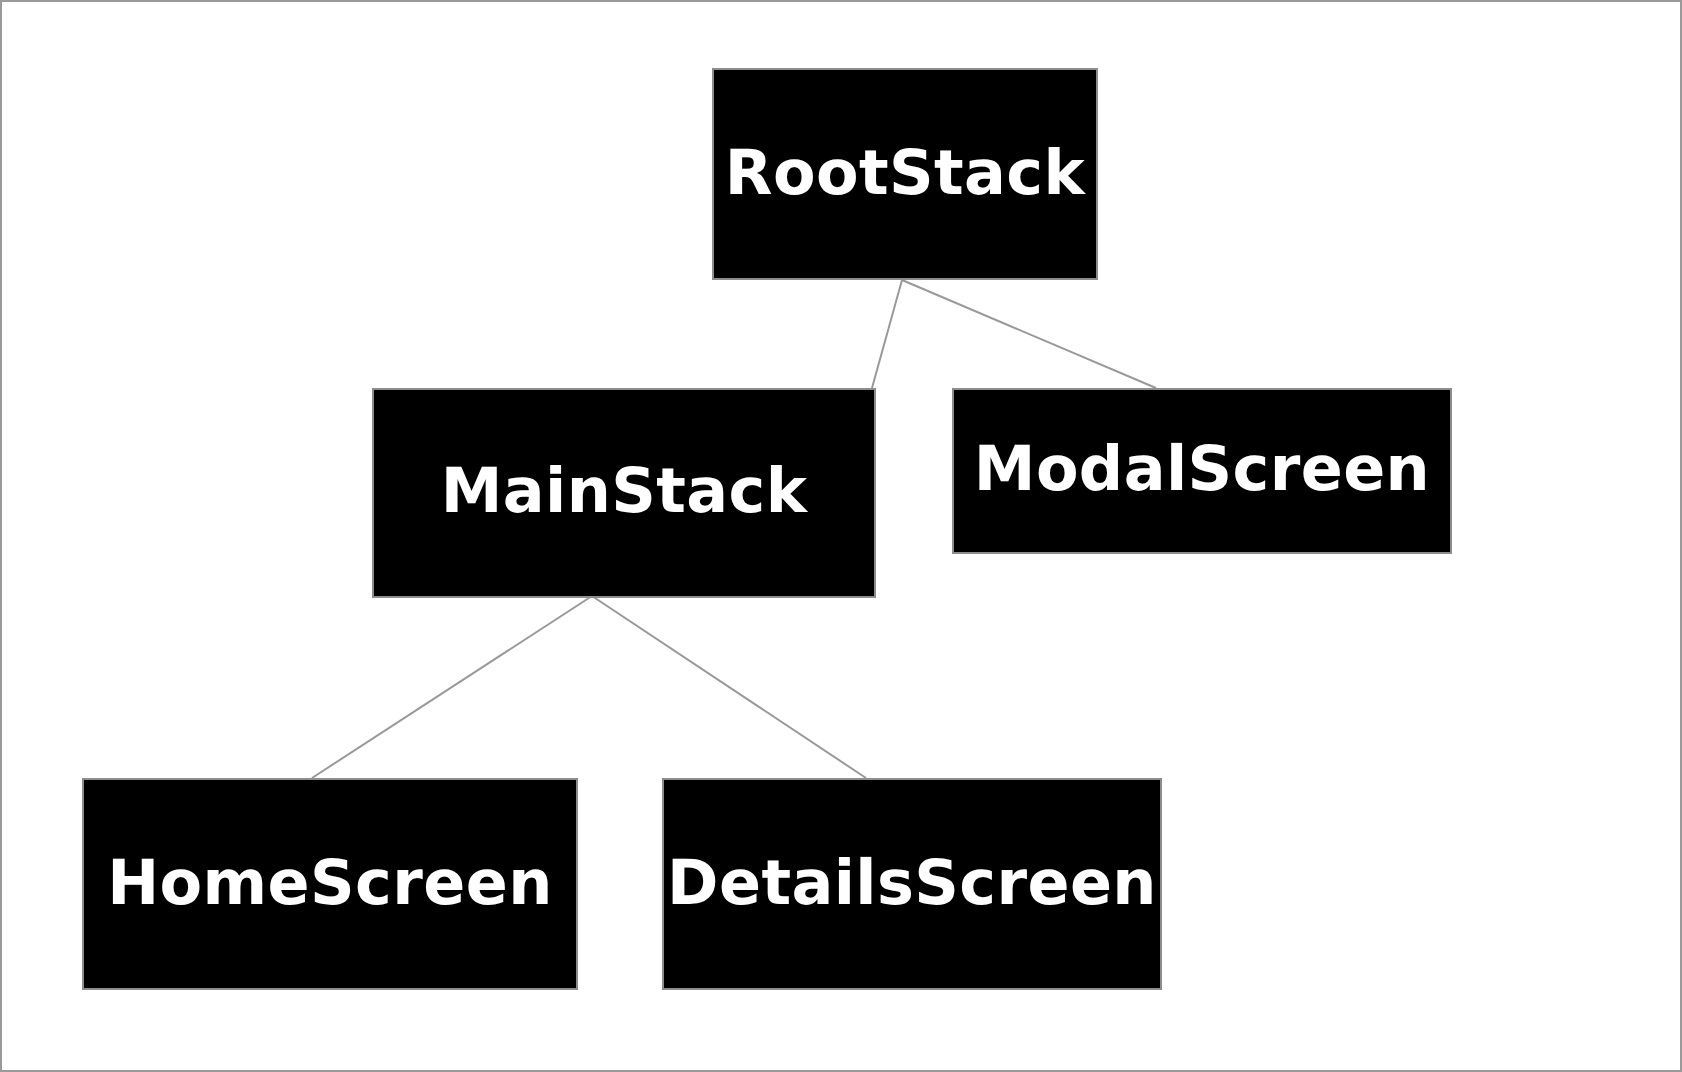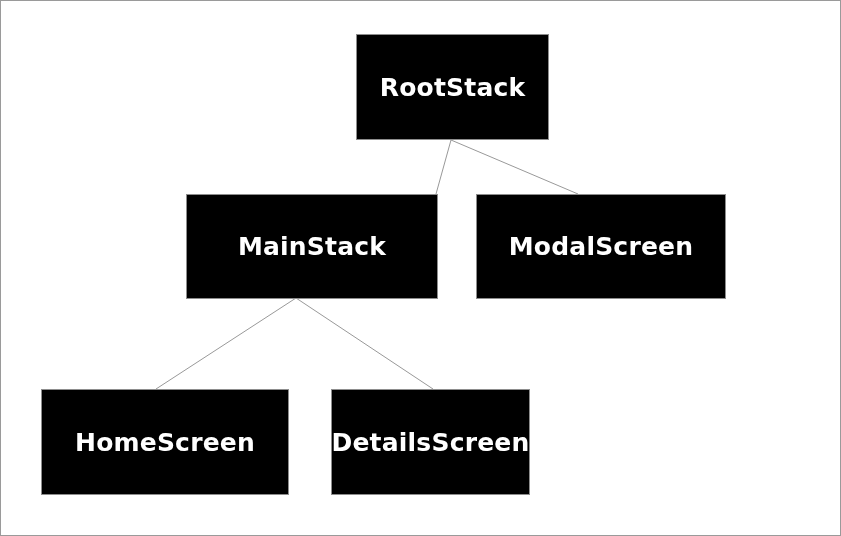--- a/index.html
+++ b/index.html
@@ -32,21 +32,21 @@
     box-sizing: border-box;
     background: #000000;
     border: 1px solid #8d8d8d;
     display: flex;
     align-items: center;
     justify-content: center;
     z-index: 2;
   }
   .node-label {
     color: #ffffff;
-    font-size: 25px;
+    font-size: 31px;
     font-weight: bold;
     letter-spacing: 0.2px;
     line-height: 1;
     white-space: nowrap;
     font-family: "DejaVu Sans", "Liberation Sans", sans-serif;
   }
 </style>
 </head>
 <body>
 
@@ -62,25 +62,25 @@
   </svg>
 
   <div class="node" id="node-root-stack" style="left: 355px; top: 33px; width: 193px; height: 106px; background: rgb(0, 0, 0); border-color: rgb(141, 141, 141);">
     <span class="node-label" style="color: rgb(255, 255, 255);">RootStack</span>
   </div>
 
   <div class="node" id="node-main-stack" style="left: 185px; top: 193px; width: 252px; height: 105px; background: rgb(0, 0, 0); border-color: rgb(141, 141, 141);">
     <span class="node-label" style="color: rgb(255, 255, 255);">MainStack</span>
   </div>
 
-  <div class="node" id="node-modal-screen" style="left: 475px; top: 193px; width: 250px; height: 105px; background: rgb(0, 0, 0); border-color: rgb(141, 141, 141);">
+  <div class="node" id="node-modal-screen" style="left: 475px; top: 193px; width: 250px; height: 83px; background: rgb(0, 0, 0); border-color: rgb(141, 141, 141);">
     <span class="node-label" style="color: rgb(255, 255, 255);">ModalScreen</span>
   </div>
 
   <div class="node" id="node-home-screen" style="left: 40px; top: 388px; width: 248px; height: 106px; background: rgb(0, 0, 0); border-color: rgb(141, 141, 141);">
     <span class="node-label" style="color: rgb(255, 255, 255);">HomeScreen</span>
   </div>
 
-  <div class="node" id="node-details-screen" style="left: 330px; top: 388px; width: 199px; height: 106px; background: rgb(0, 0, 0); border-color: rgb(141, 141, 141);">
+  <div class="node" id="node-details-screen" style="left: 330px; top: 388px; width: 250px; height: 106px; background: rgb(0, 0, 0); border-color: rgb(141, 141, 141);">
     <span class="node-label" style="color: rgb(255, 255, 255);">DetailsScreen</span>
   </div>
 
 </div>
 
 </body></html>

